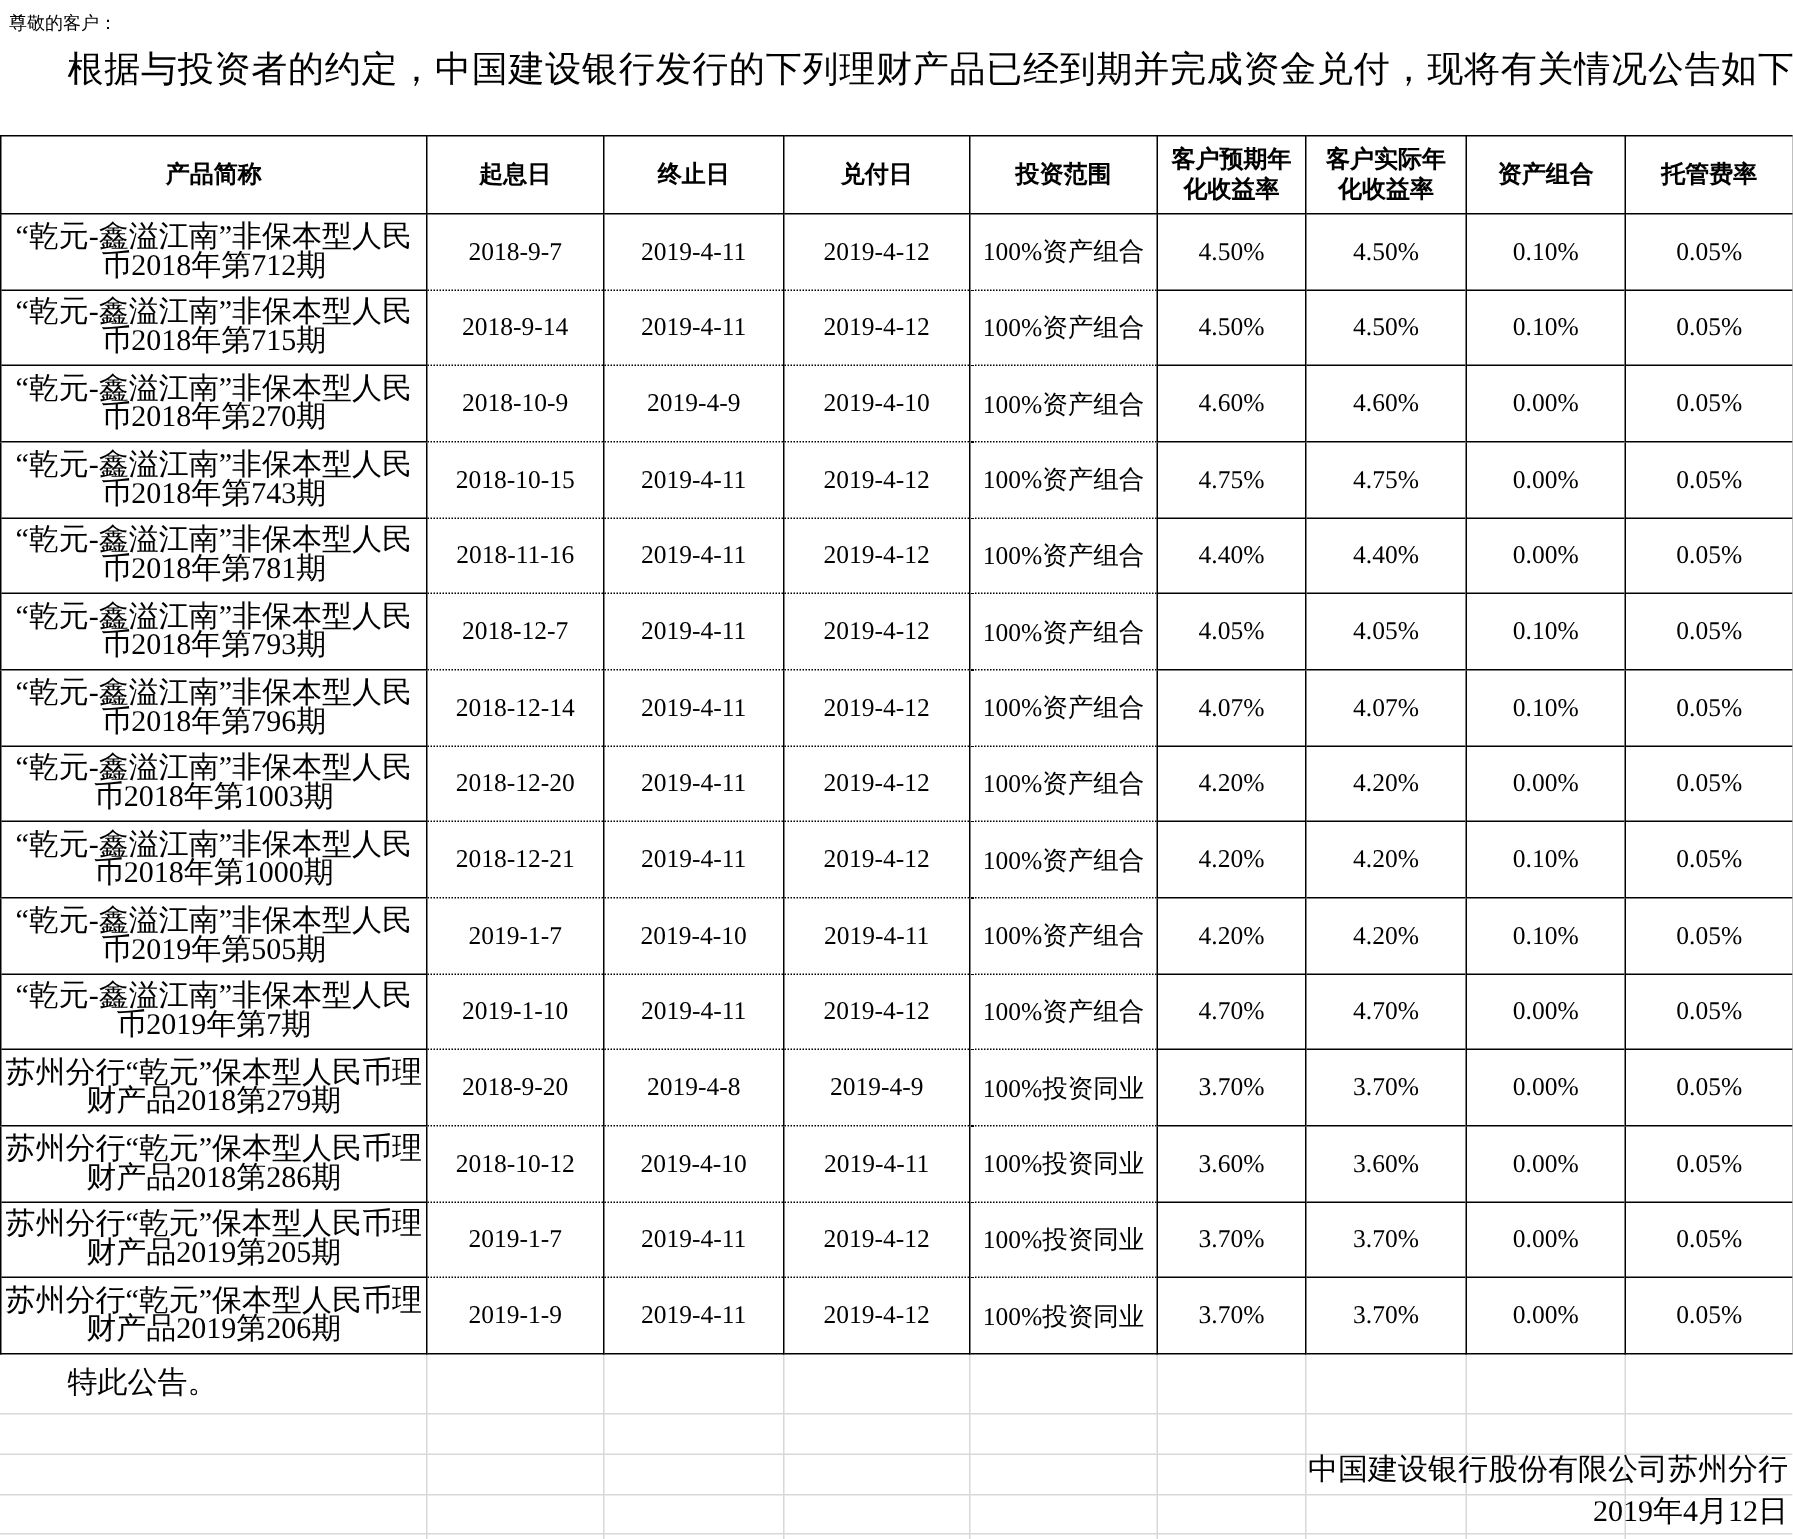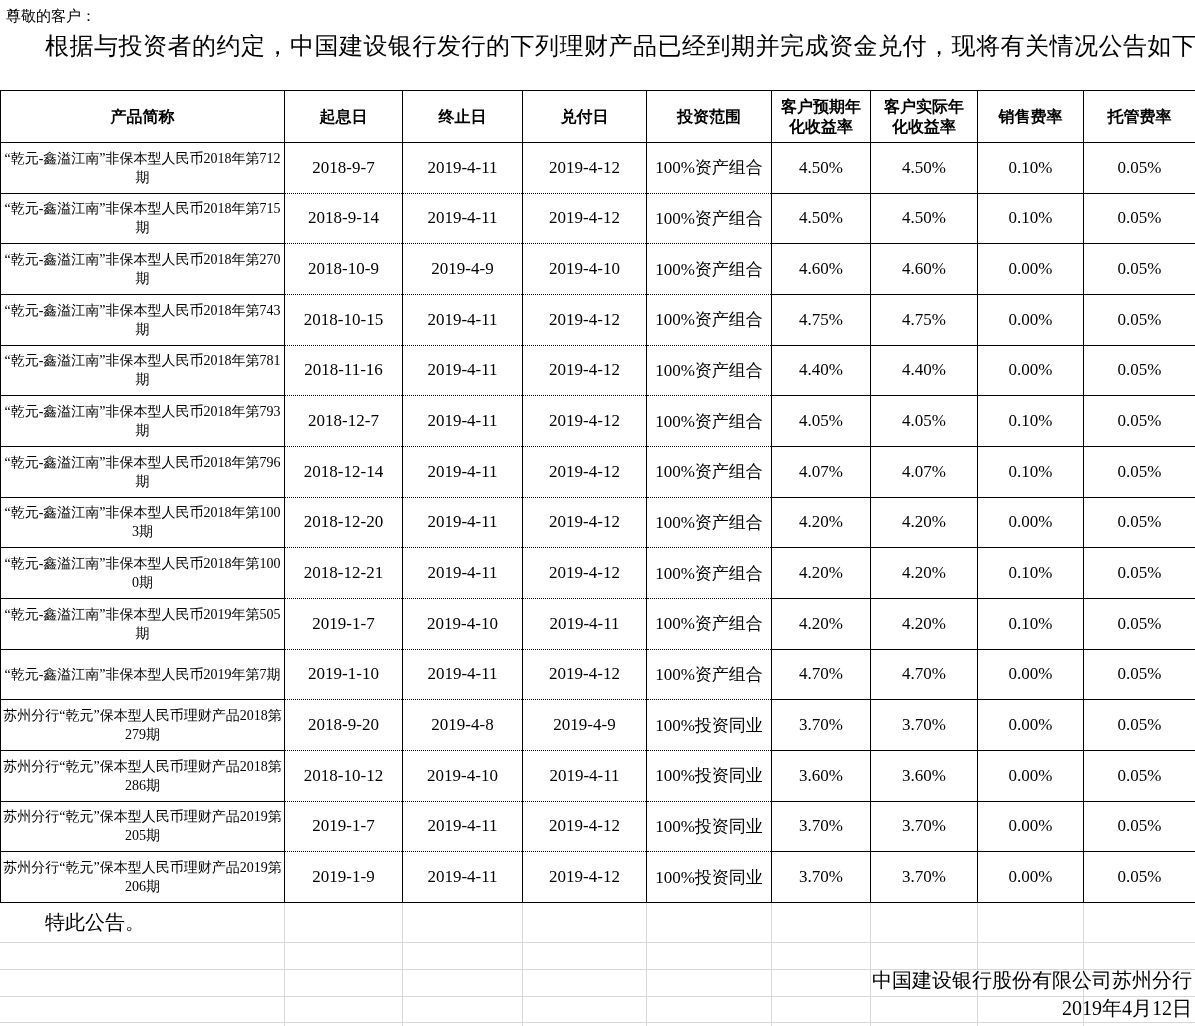--- a/index.html
+++ b/index.html
@@ -1,41 +1,41 @@
 <!DOCTYPE html>
 <html><head>
 <meta charset="utf-8">
 <style>
   html,body{margin:0;padding:0}
   body{
     width:1195px;height:1026px;position:relative;overflow:hidden;
     background:#ffffff;color:#000000;
     font-family:"Liberation Serif","DejaVu Serif",serif;
   }
-  .salutation{position:absolute;top:7px;left:6px;font-size:15px;white-space:nowrap}
+  .salutation{position:absolute;top:7px;left:6px;font-size:12px;white-space:nowrap}
   .intro-line{position:absolute;top:30px;left:45px;font-size:24px;white-space:nowrap;letter-spacing:.5px}
 
   table.products{
     position:absolute;top:90px;left:0;width:1195px;height:813px;
     border-collapse:collapse;table-layout:fixed;border:1px solid #000;
   }
   thead tr{height:52px}
   tbody tr{height:40px}
   th{
     border:1px solid #000;font-size:16px;font-weight:bold;
     text-align:center;vertical-align:middle;padding:0 6px;line-height:20px;
   }
   td{
     border-left:1px solid #000;border-right:1px solid #000;border-top:1px solid #000;
     text-align:center;vertical-align:middle;font-size:17px;padding:0 2px;
     white-space:nowrap;overflow:hidden;
   }
   td.dot{border-top-style:dotted}
   td.name-cell{
-    font-size:14px;line-height:19px;word-break:break-all;white-space:normal;
+    font-size:20px;line-height:19px;word-break:break-all;white-space:normal;
   }
   tbody tr:last-child td{border-bottom:1px solid #000}
 
   .grid-area{position:absolute;top:0;left:0;width:1195px;height:1026px;pointer-events:none}
   .vgrid{position:absolute;width:1px;background:#d8d8d8}
   .hgrid{position:absolute;left:0;width:1195px;height:1px;background:#d8d8d8}
 
   .closing{position:absolute;top:902px;left:45px;height:40px;line-height:40px;font-size:20px;white-space:nowrap}
   .signature{position:absolute;top:966px;right:3px;height:29px;line-height:29px;font-size:20px;white-space:nowrap}
   .sign-date{position:absolute;top:995px;right:3px;height:27px;line-height:27px;font-size:20px;white-space:nowrap}
@@ -75,21 +75,21 @@
   </colgroup>
   <thead>
     <tr>
       <th>产品简称</th>
       <th>起息日</th>
       <th>终止日</th>
       <th>兑付日</th>
       <th>投资范围</th>
       <th>客户预期年化收益率</th>
       <th>客户实际年化收益率</th>
-      <th>销售费率</th>
+      <th>资产组合</th>
       <th>托管费率</th>
     </tr>
   </thead>
   <tbody id="products-tbody">
       <tr>
         <td class="name-cell">“乾元-鑫溢江南”非保本型人民币2018年第712期</td>
         <td class="dot">2018-9-7</td>
         <td class="dot">2019-4-11</td>
         <td class="dot">2019-4-12</td>
         <td class="dot">100%资产组合</td>

